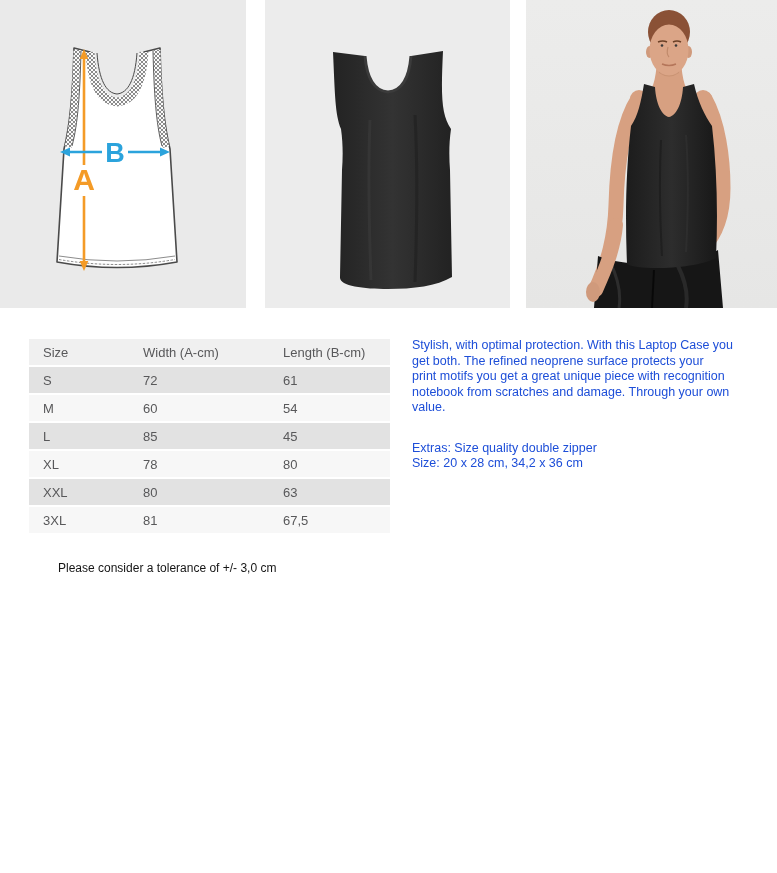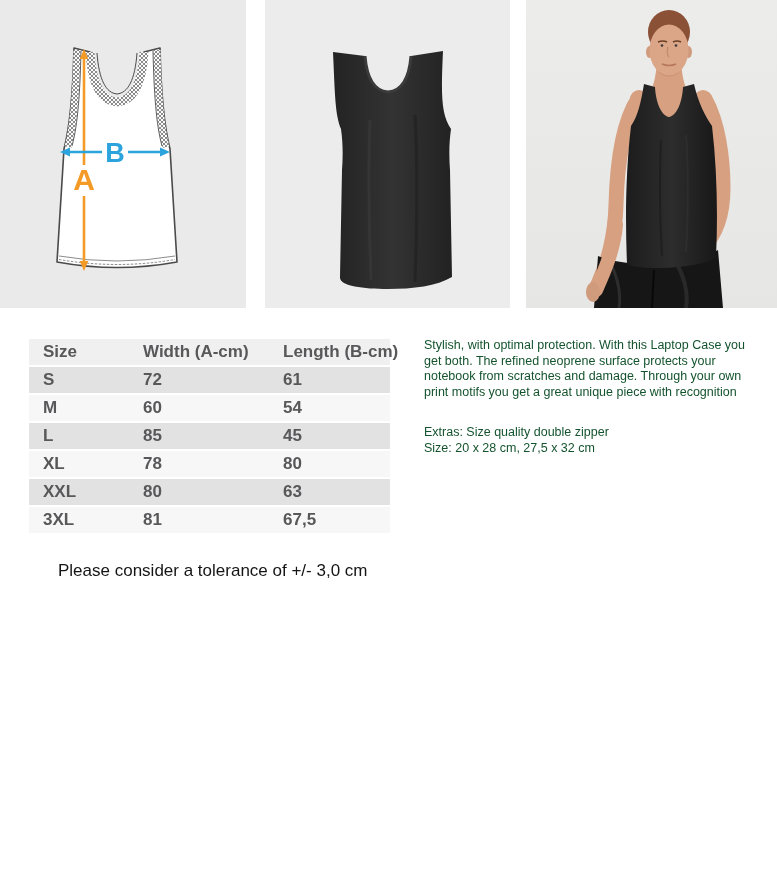--- a/index.html
+++ b/index.html
@@ -10,33 +10,33 @@
   
   .gallery-item { position:absolute; top:0; height:308px; display:block; }
   #img-diagram { left:0;   width:246px; }
   #img-product { left:265px; width:245px; }
   #img-model   { left:526px; width:251px; }
   .gallery-item svg { display:block; }
 
   
   table.size-table { position:absolute; left:29px; top:337px; width:361px;
     border-collapse:separate; border-spacing:0 2px; table-layout:fixed; }
-  .size-table th, .size-table td { height:26px; font-size:17px; font-weight:700;
+  .size-table th, .size-table td { height:26px; font-size:13px; font-weight:400;
     color:#58585a; text-align:left; vertical-align:middle; padding:0 0 0 14px; white-space:nowrap; }
   .size-table thead tr { background:#f0f0f0; }
   .size-table tr.dark  { background:#e2e2e2; }
   .size-table tr.light { background:#f7f7f7; }
 
   
   .description { position:absolute; left:412px; top:338px; width:332px;
-    font-size:12.5px; line-height:15.5px; color:#14532d;margin-left:12px; }
+    font-size:12.5px; line-height:15.5px; color:#1d4ed8; }
   .description .details { margin-top:25px; }
 
   
-  .tolerance { position:absolute; left:58px; top:561px; font-size:17px; color:#151515; }
+  .tolerance { position:absolute; left:58px; top:561px; font-size:12px; color:#151515; }
 
   svg text.meas { font-family:"Liberation Sans","DejaVu Sans",sans-serif; font-weight:bold; }
 </style>
 </head>
 <body>
 
 <div class="canvas">
 
   <figure class="gallery-item" id="img-diagram">
     <svg viewBox="0 0 246 308" width="246" height="308">
@@ -201,24 +201,25 @@
         <td>81</td>
         <td>67,5</td>
       </tr>
     </tbody>
   </table>
 
   <div class="description">
     <div class="para">
       <div>Stylish, with optimal protection. With this Laptop Case you</div>
       <div>get both. The refined neoprene surface protects your</div>
+      <div>print motifs you get a great unique piece with recognition</div>
       <div>notebook from scratches and damage. Through your own</div>
-      <div>print motifs you get a great unique piece with recognition</div>
+      <div>value.</div>
     </div>
     <div class="details">
       <div>Extras: Size quality double zipper</div>
-      <div>Size: 20 x 28 cm, 27,5 x 32 cm</div>
+      <div>Size: 20 x 28 cm, 34,2 x 36 cm</div>
     </div>
   </div>
 
   <div class="tolerance">Please consider a tolerance of +/- 3,0 cm</div>
 
 </div>
 
 </body></html>

